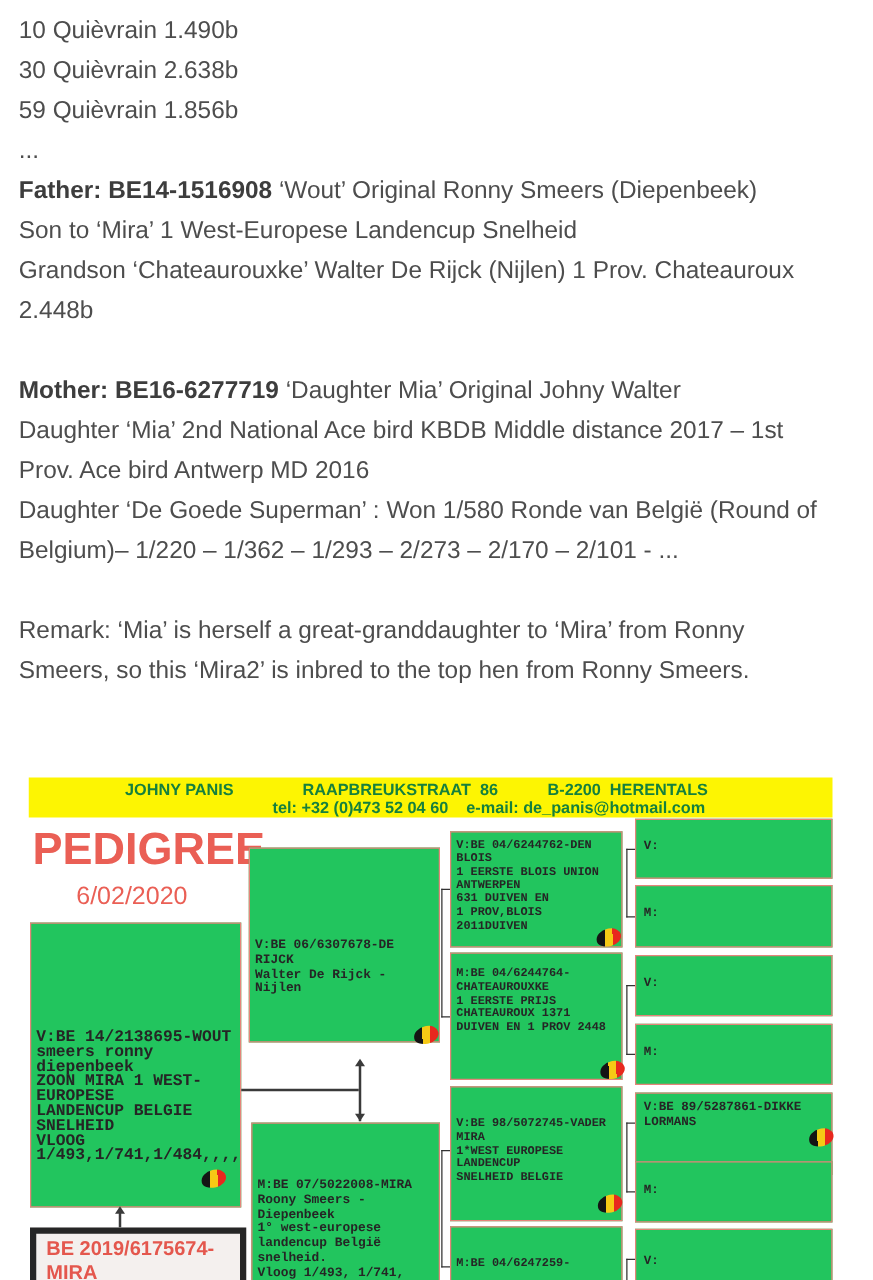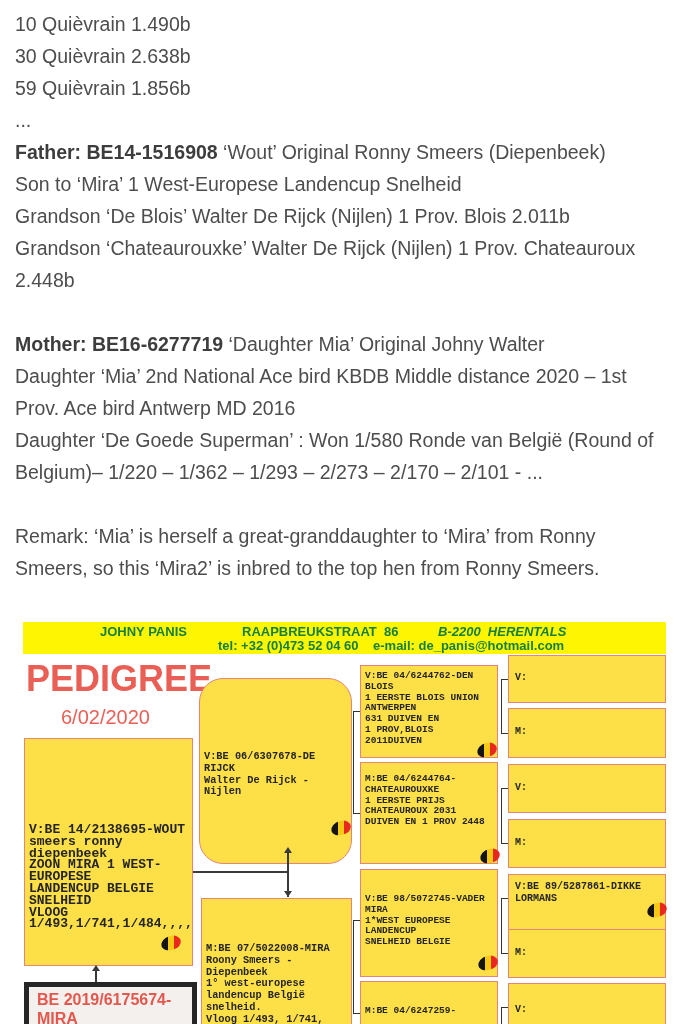--- a/index.html
+++ b/index.html
@@ -16,37 +16,37 @@
 
   
   .pedigree { position:absolute; left:23px; top:622px; width:643px; height:402px; }
 
   .band { position:absolute; left:0; top:0; width:643px; height:32px;
           background:#fdf502; }
   .band span { position:absolute; font-weight:bold; font-size:13px;
                color:#15803d; white-space:pre; }
   .band .b1 { left:77px;  top:2px; }
   .band .b2 { left:219px; top:2px; }
-  .band .b3 { left:415px; top:2px;font-style:italic; }
+  .band .b3 { left:415px; top:2px; }
   .band .b4 { left:195px; top:16px; }
 
   .ptitle { position:absolute; left:3px; top:36px; font-size:36px; font-weight:bold;
             color:#ea5f55; letter-spacing:0px; }
   .pdate  { position:absolute; left:38px; top:84px; font-size:20px; font-weight:normal;
             color:#ea5f55; }
 
-  .pbox { position:absolute; border:1.5px solid #e5847a; background:#fde047; }
+  .pbox { position:absolute; border:1.5px solid #e5847a; background:#22c55e; }
   .ptext { position:absolute; left:4px; right:2px;
            font-family:"Liberation Mono","DejaVu Sans Mono",monospace;
            font-weight:bold; color:#252525; white-space:pre-line; }
 
   .b-father { left:1px;  top:116px; width:169px; height:228px; }
   .b-father .ptext { top:85px; font-size:13px; line-height:11.8px; }
 
-  .b-gf { left:176px; top:56px;  width:153px; height:186px;border-radius:24px; }
+  .b-gf { left:176px; top:56px;  width:153px; height:156px; }
   .b-gf .ptext { top:72px; font-size:10.3px; line-height:11.8px; }
 
   .b-gm { left:178px; top:276px; width:151px; height:150px; }
   .b-gm .ptext { top:44px; font-size:10.3px; line-height:11.8px; }
 
   .b-gg1 { left:337px; top:43px;  width:138px; height:93px; }
   .b-gg2 { left:337px; top:140px; width:138px; height:102px; }
   .b-gg3 { left:337px; top:247px; width:138px; height:108px;padding-left:28px; }
   .b-gg4 { left:337px; top:359px; width:138px; height:60px; }
   .b-gg1 .ptext { top:5px;  font-size:9.5px; line-height:10.8px; }
@@ -109,27 +109,26 @@
 <body>
 
 <div class="article">
   <div class="block">
     <div class="line"><span class="b"></span><span>10 Quièvrain 1.490b</span></div>
     <div class="line"><span class="b"></span><span>30 Quièvrain 2.638b</span></div>
     <div class="line"><span class="b"></span><span>59 Quièvrain 1.856b</span></div>
     <div class="line"><span class="b"></span><span>...</span></div>
     <div class="line"><span class="b">Father: BE14-1516908</span><span> ‘Wout’ Original Ronny Smeers (Diepenbeek)</span></div>
     <div class="line"><span class="b"></span><span>Son to ‘Mira’ 1 West-Europese Landencup Snelheid</span></div>
-    <div class="line"><span class="b"></span><span>Grandson ‘De Blois’ Walter De Rijck (Nijlen) 1 Prov. Blois 2.011b</span></div>
     <div class="line"><span class="b"></span><span>Grandson ‘Chateaurouxke’ Walter De Rijck (Nijlen) 1 Prov. Chateauroux</span></div>
     <div class="line"><span class="b"></span><span>2.448b</span></div>
   </div>
   <div class="block">
     <div class="line"><span class="b">Mother: BE16-6277719</span><span> ‘Daughter Mia’ Original Johny Walter</span></div>
-    <div class="line"><span class="b"></span><span>Daughter ‘Mia’ 2nd National Ace bird KBDB Middle distance 2020 – 1st</span></div>
+    <div class="line"><span class="b"></span><span>Daughter ‘Mia’ 2nd National Ace bird KBDB Middle distance 2017 – 1st</span></div>
     <div class="line"><span class="b"></span><span>Prov. Ace bird Antwerp MD 2016</span></div>
     <div class="line"><span class="b"></span><span>Daughter ‘De Goede Superman’ : Won 1/580 Ronde van België (Round of</span></div>
     <div class="line"><span class="b"></span><span>Belgium)– 1/220 – 1/362 – 1/293 – 2/273 – 2/170 – 2/101 - ...</span></div>
   </div>
   <div class="block">
     <div class="line"><span class="b"></span><span>Remark: ‘Mia’ is herself a great-granddaughter to ‘Mira’ from Ronny</span></div>
     <div class="line"><span class="b"></span><span>Smeers, so this ‘Mira2’ is inbred to the top hen from Ronny Smeers.</span></div>
   </div>
 </div>
 
@@ -177,21 +176,21 @@
 ANTWERPEN
 631 DUIVEN EN
 1 PROV,BLOIS
 2011DUIVEN</div>
     <span class="flag"></span>
   </div>
   <div class="pbox b-gg2">
     <div class="ptext">M:BE 04/6244764-
 CHATEAUROUXKE
 1 EERSTE PRIJS
-CHATEAUROUX 2031
+CHATEAUROUX 1371
 DUIVEN EN 1 PROV 2448</div>
     <span class="flag"></span>
   </div>
   <div class="pbox b-gg3">
     <div class="ptext">V:BE 98/5072745-VADER
 MIRA
 1*WEST EUROPESE
 LANDENCUP
 SNELHEID BELGIE</div>
     <span class="flag"></span>

